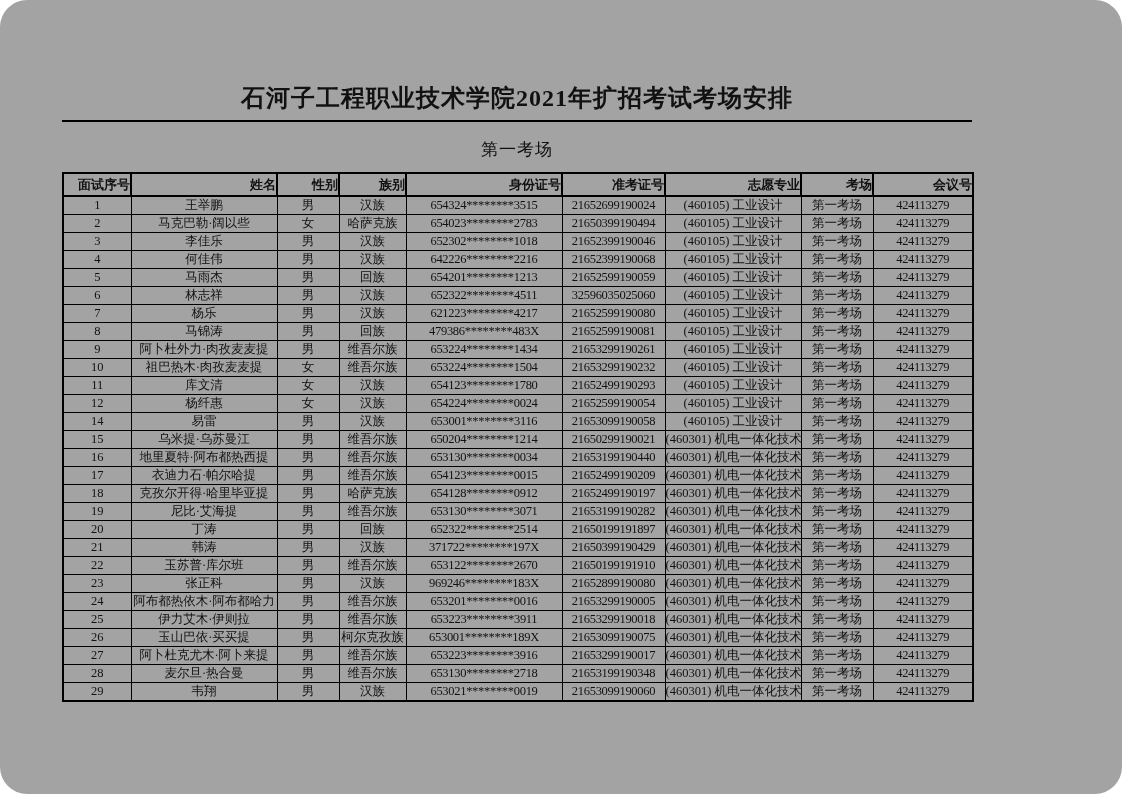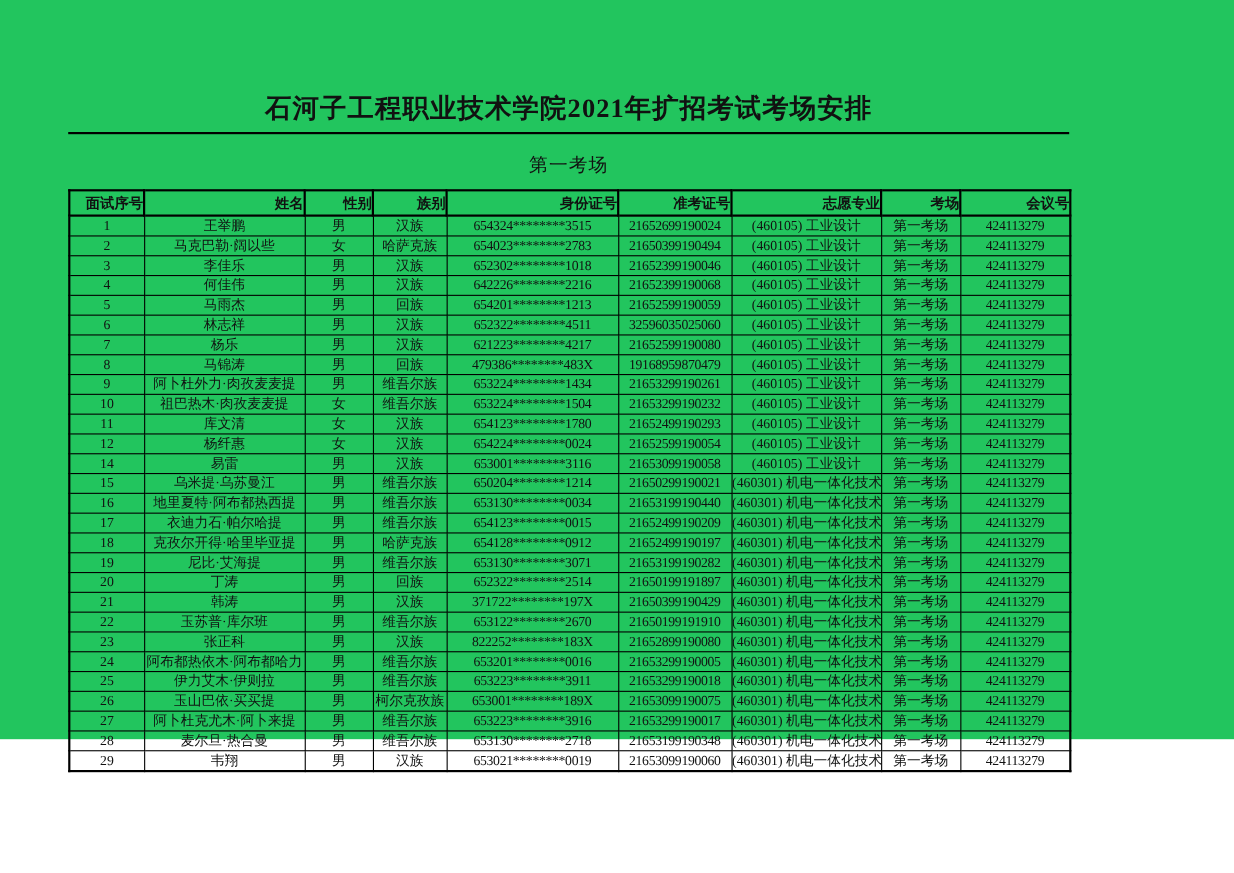--- a/index.html
+++ b/index.html
@@ -6,22 +6,23 @@
   html, body { background: #ffffff; }
   body {
     width: 1122px; height: 794px;
     font-family: "Liberation Serif", "DejaVu Serif", serif;
     color: #111111;
     position: relative;
     overflow: hidden;
   }
   .page {
     position: absolute; left: 0; top: 0;
-    width: 1122px; height: 672px;
-    background: #22c55e;
+    width: 1122px; height: 794px;
+    background: #a3a3a3;
+    border-radius: 27px;
   }
   .doc-title {
     position: absolute;
     left: 62px; top: 82px; width: 910px;
     text-align: center;
     font-size: 24px;
     font-weight: bold;
     letter-spacing: 1px;
     white-space: nowrap;
   }
@@ -181,21 +182,21 @@
       <td>(460105) 工业设计</td>
       <td>第一考场</td>
       <td class="num">424113279</td>
     </tr>
         <tr>
       <td>8</td>
       <td>马锦涛</td>
       <td>男</td>
       <td>回族</td>
       <td class="num">479386********483X</td>
-      <td class="num">19168959870479</td>
+      <td class="num">21652599190081</td>
       <td>(460105) 工业设计</td>
       <td>第一考场</td>
       <td class="num">424113279</td>
     </tr>
         <tr>
       <td>9</td>
       <td>阿卜杜外力·肉孜麦麦提</td>
       <td>男</td>
       <td>维吾尔族</td>
       <td class="num">653224********1434</td>
@@ -334,21 +335,21 @@
       <td class="num">21650199191910</td>
       <td>(460301) 机电一体化技术</td>
       <td>第一考场</td>
       <td class="num">424113279</td>
     </tr>
         <tr>
       <td>23</td>
       <td>张正科</td>
       <td>男</td>
       <td>汉族</td>
-      <td class="num">822252********183X</td>
+      <td class="num">969246********183X</td>
       <td class="num">21652899190080</td>
       <td>(460301) 机电一体化技术</td>
       <td>第一考场</td>
       <td class="num">424113279</td>
     </tr>
         <tr>
       <td>24</td>
       <td>阿布都热依木·阿布都哈力</td>
       <td>男</td>
       <td>维吾尔族</td>

